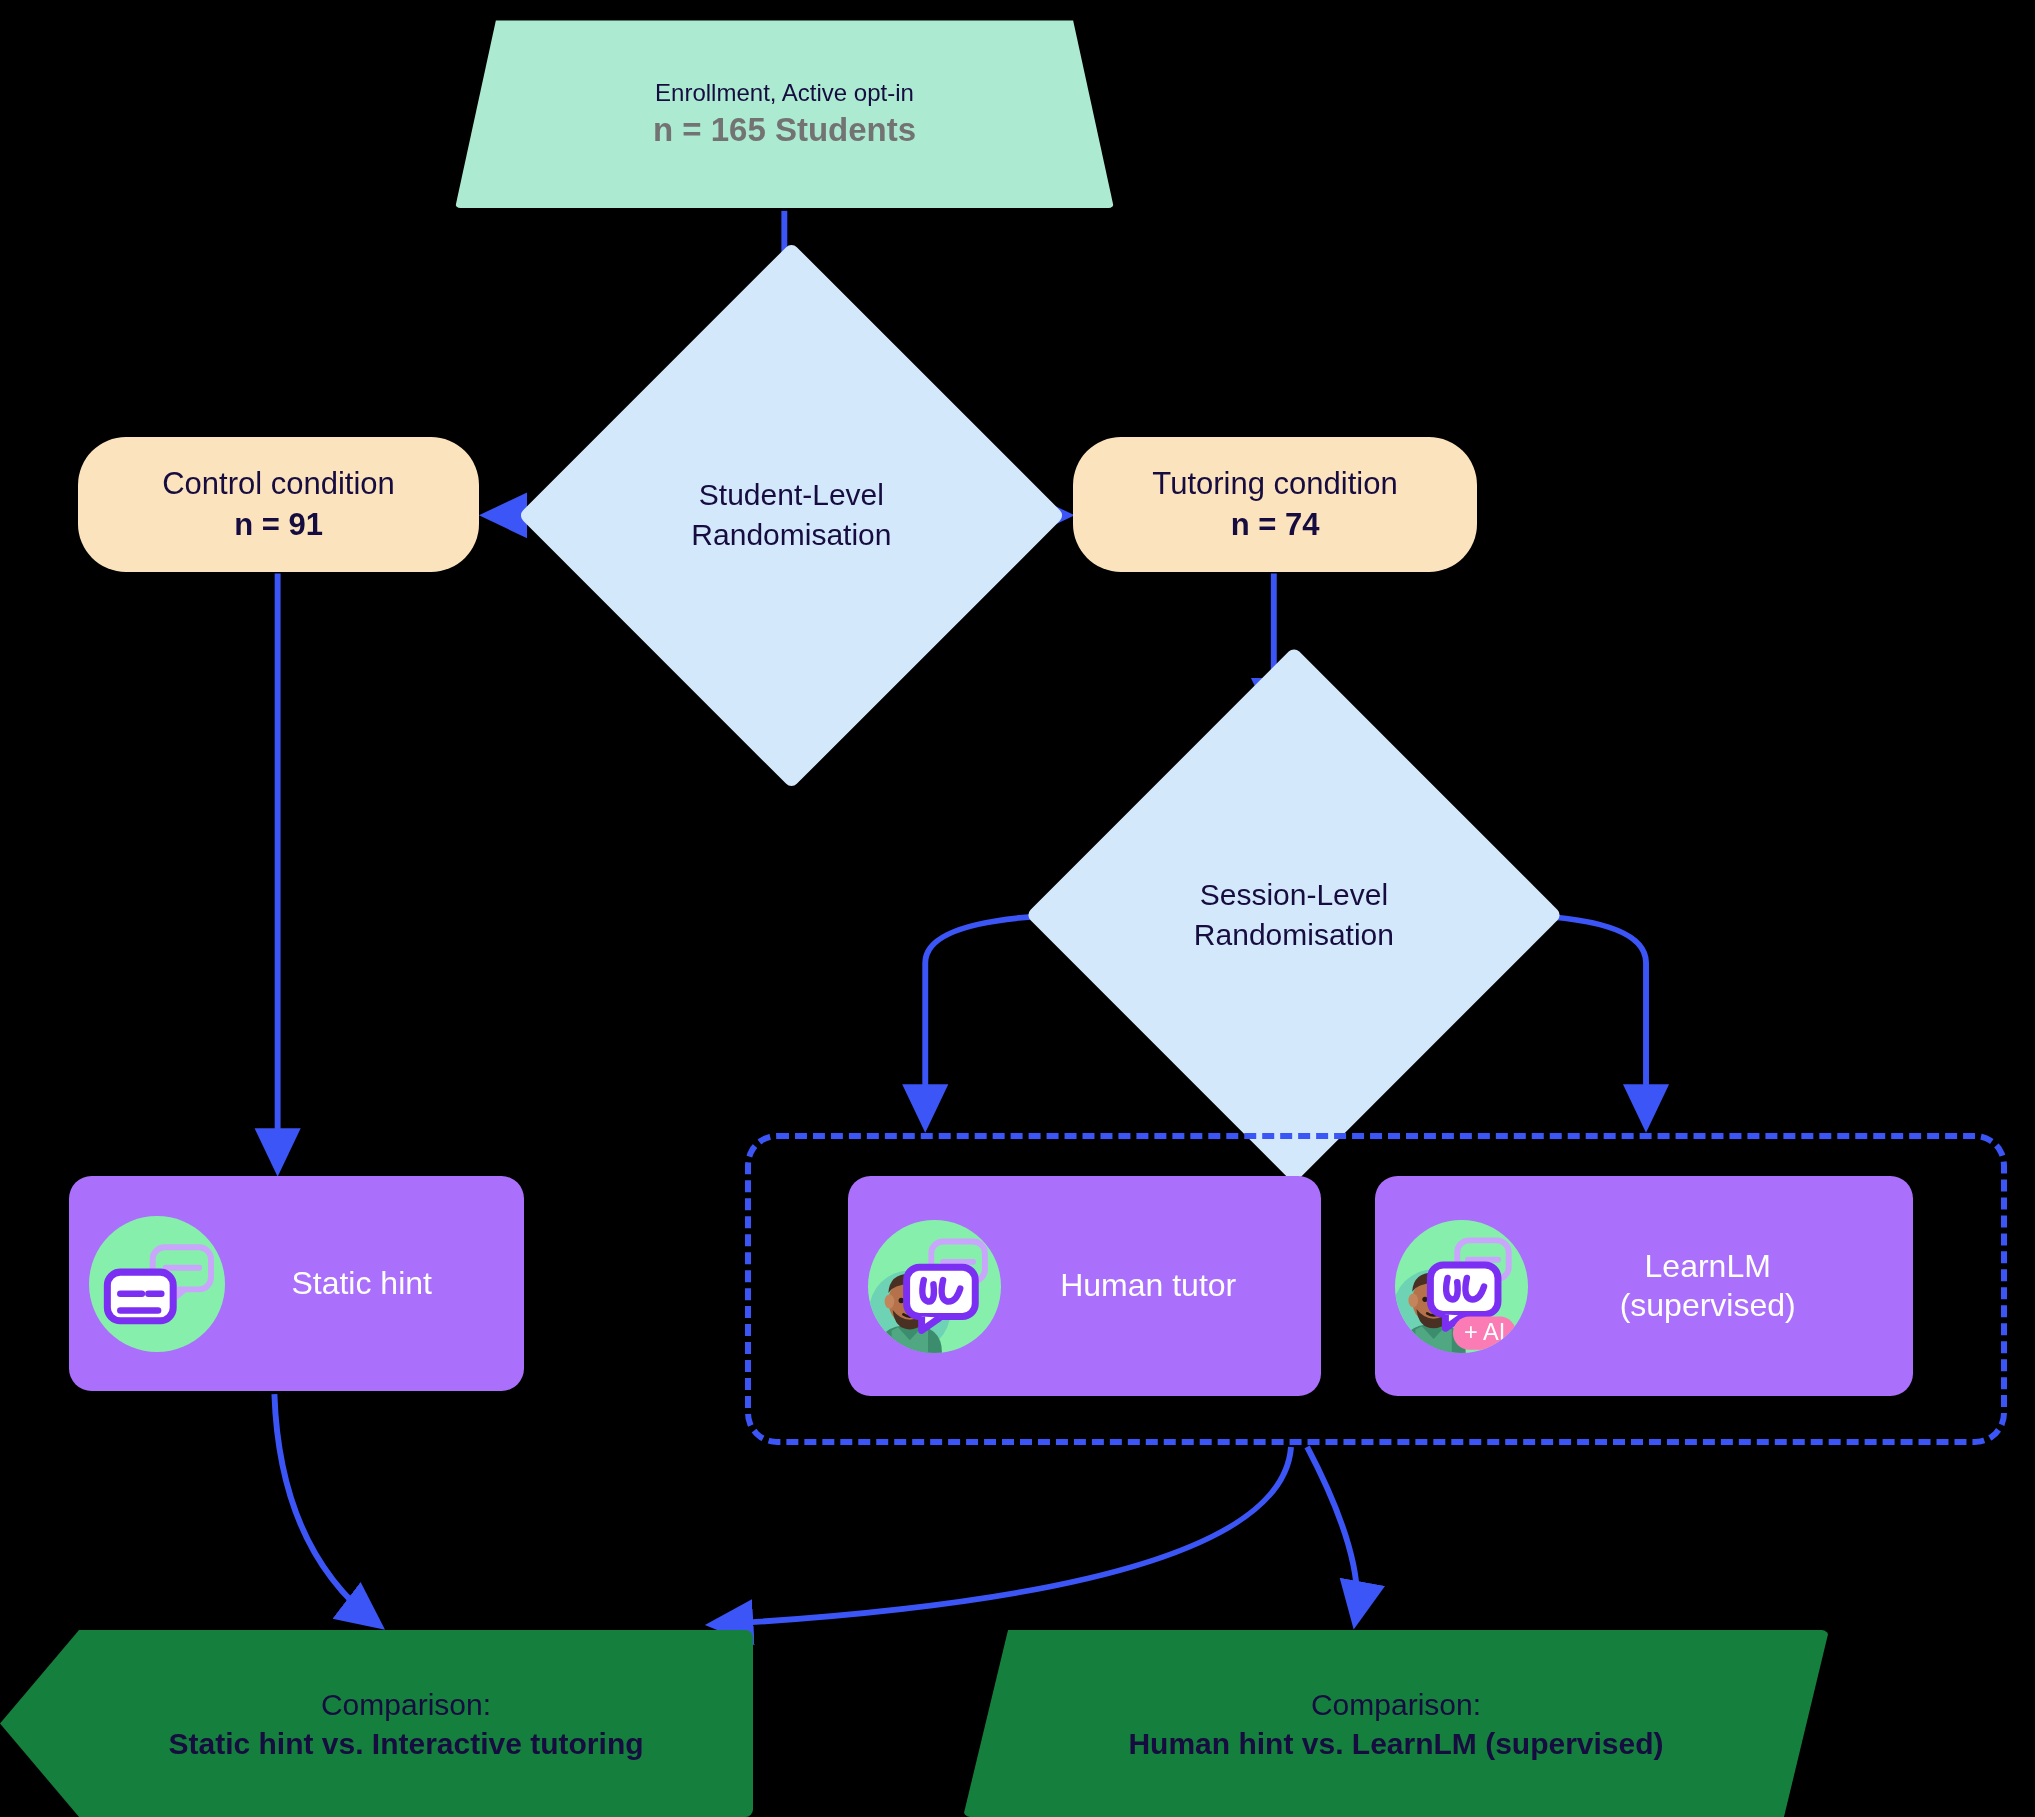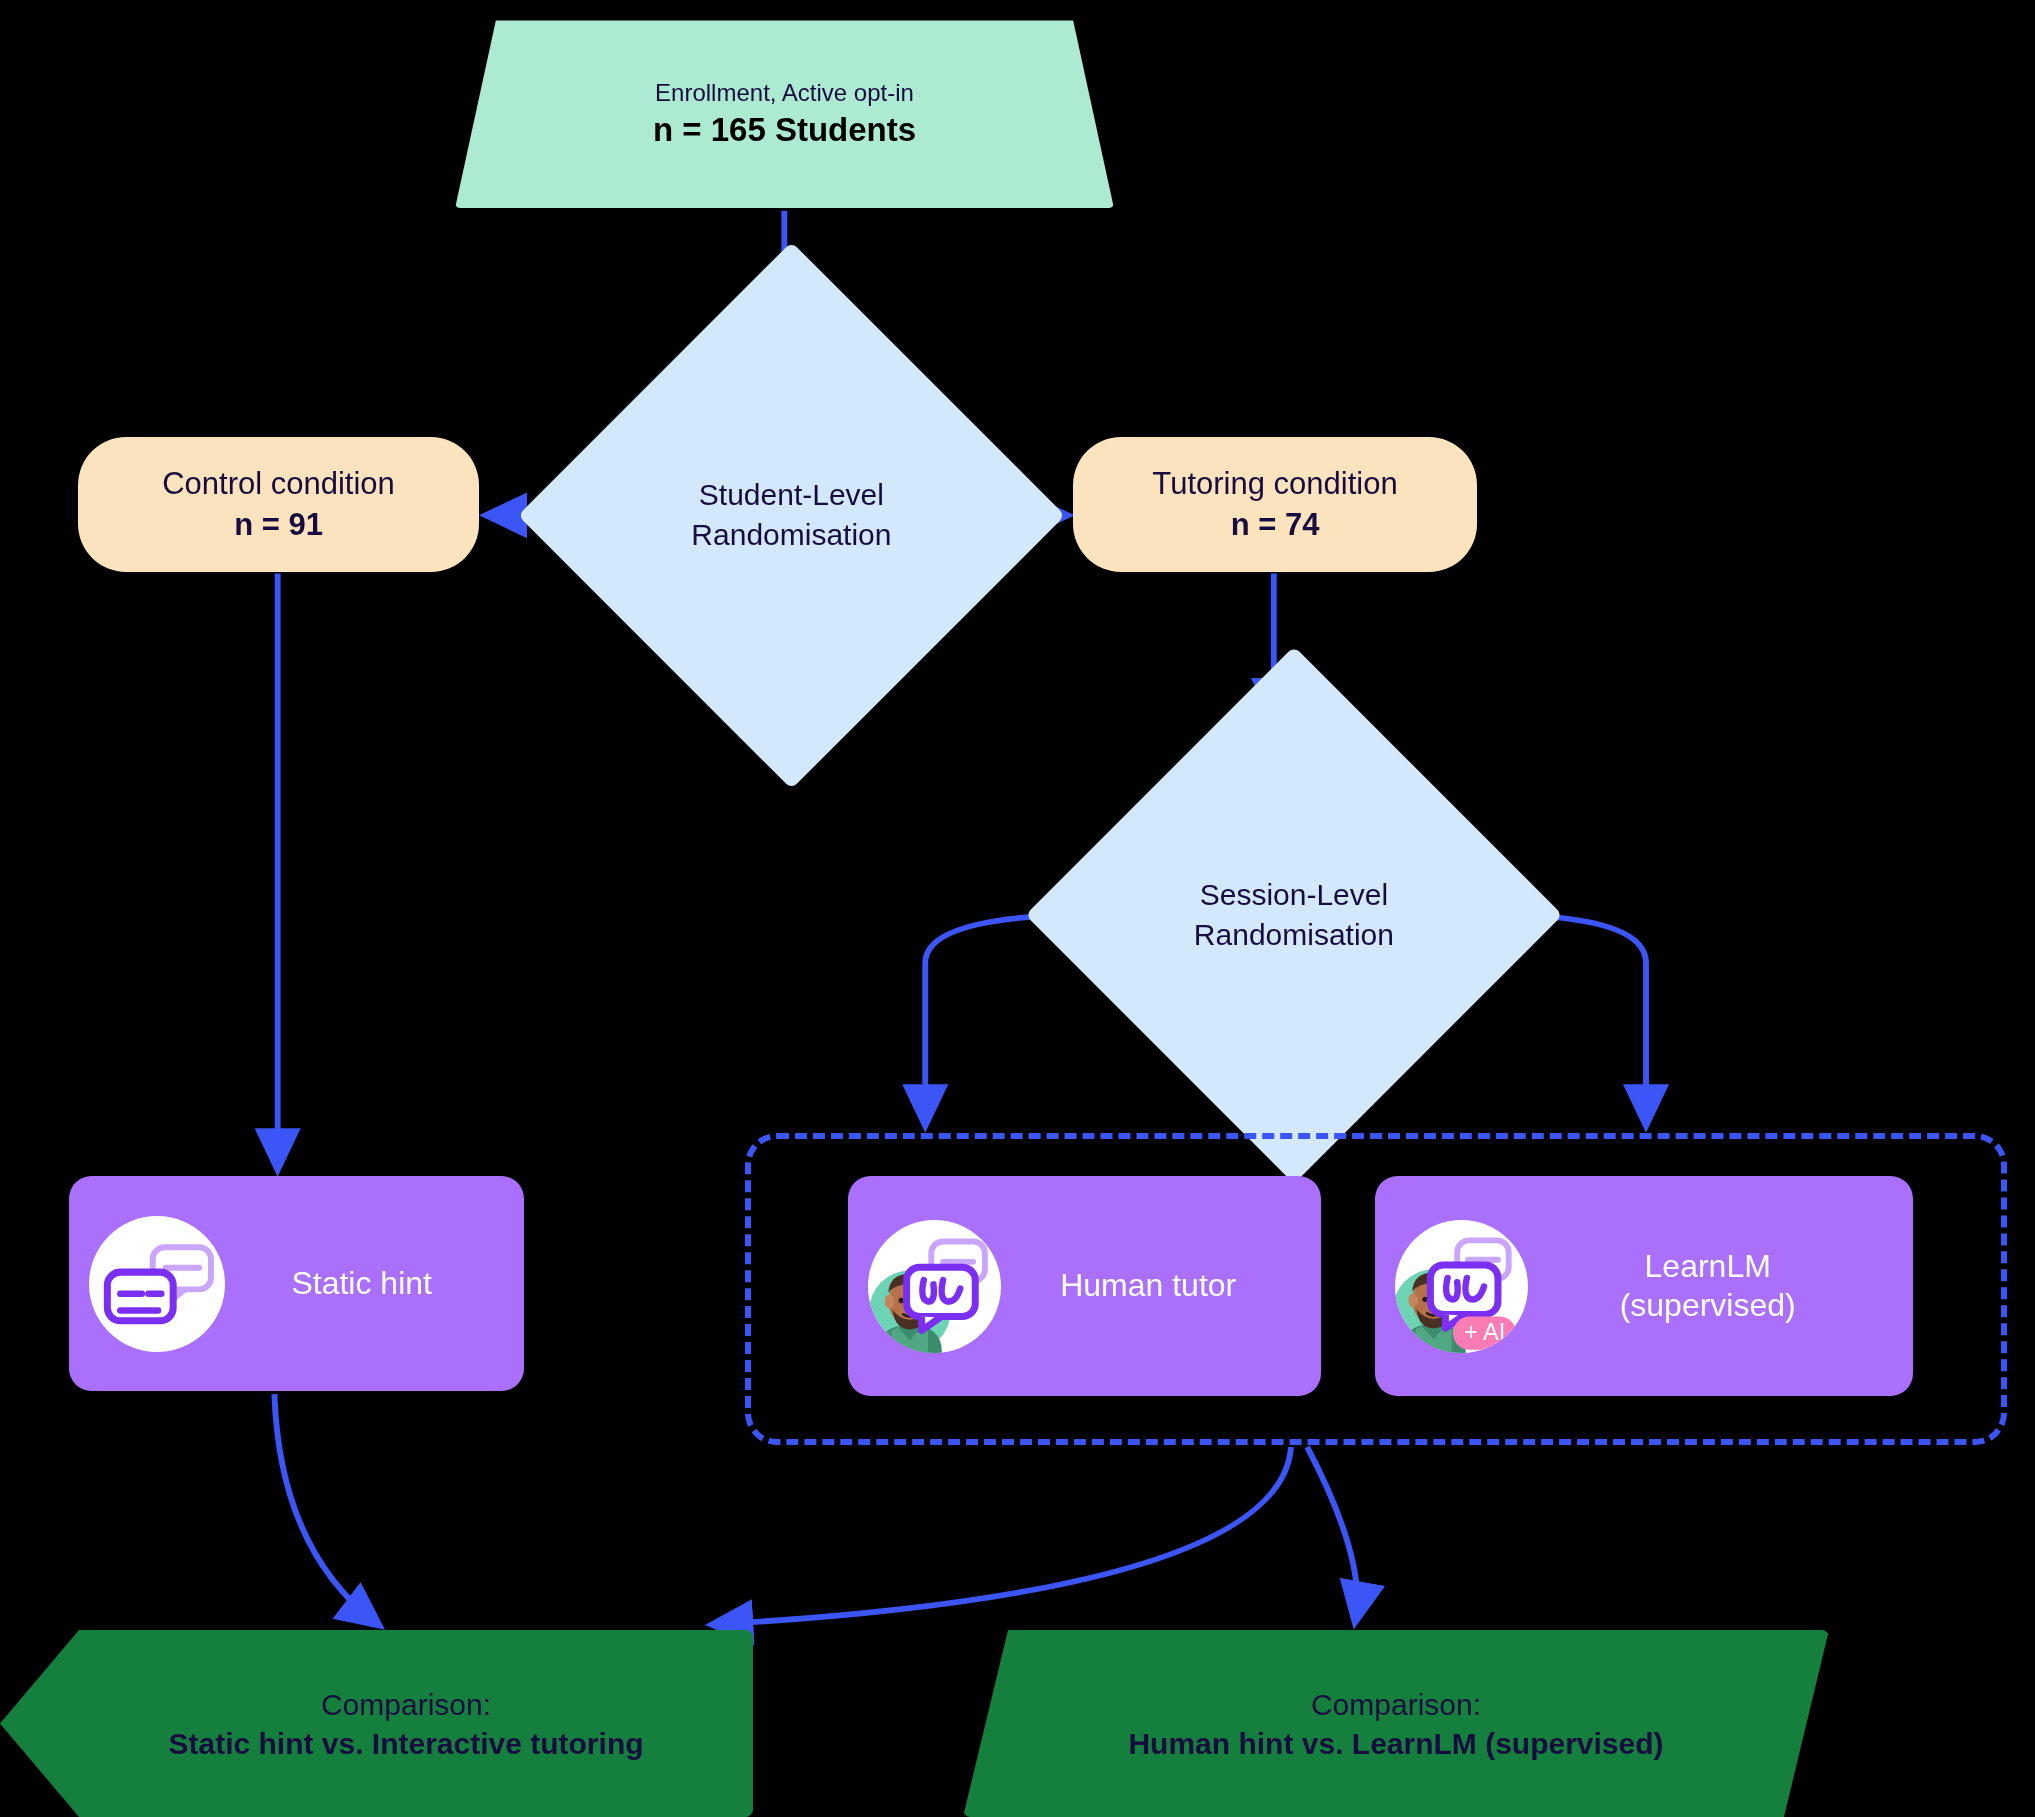--- a/index.html
+++ b/index.html
@@ -18,21 +18,21 @@
   
   #enrollment {
     left: 455px; top: 20.4px; width: 659px; height: 188px;
     background: #ACEBD2;
     clip-path: polygon(6.2% 0%, 93.8% 0%, 100% 100%, 0% 100%);
     border-radius: 5.4px;
     flex-direction: column;
     text-align: center;
   }
   #enrollment .l1 { font-size: 24px; color: #170C3F; line-height: 1.28; }
-  #enrollment .l2 { font-size: 33px; color: #000000; font-weight: bold; line-height: 1.28; }
+  #enrollment .l2 { font-size: 33px; color: #737373; font-weight: bold; line-height: 1.28; }
 
   
   .diamond {
     background: #D3E9FB;
     transform: rotate(45deg);
     border-radius: 7.5px;
   }
   .diamond > .dtext {
     transform: rotate(-45deg);
     font-size: 30px;
@@ -80,21 +80,21 @@
     text-align: center;
     flex: 1;
     padding-right: 26px;
   }
   #static-hint { left: 69px;  top: 1176px; width: 455px; height: 215px; }
   #human-tutor { left: 848px; top: 1176px; width: 473px; height: 220px; }
   #learnlm     { left: 1375px; top: 1176px; width: 538px; height: 220px; }
 
   .icon-circle {
     width: 133px; height: 133px;
-    background: #ffffff;
+    background: #86efac;
     border-radius: 50%;
     position: relative;
     flex: none;
     overflow: hidden;
   }
   #static-hint .icon-circle { width: 136px; height: 136px; }
 
   
   .cmp {
     flex-direction: column;

